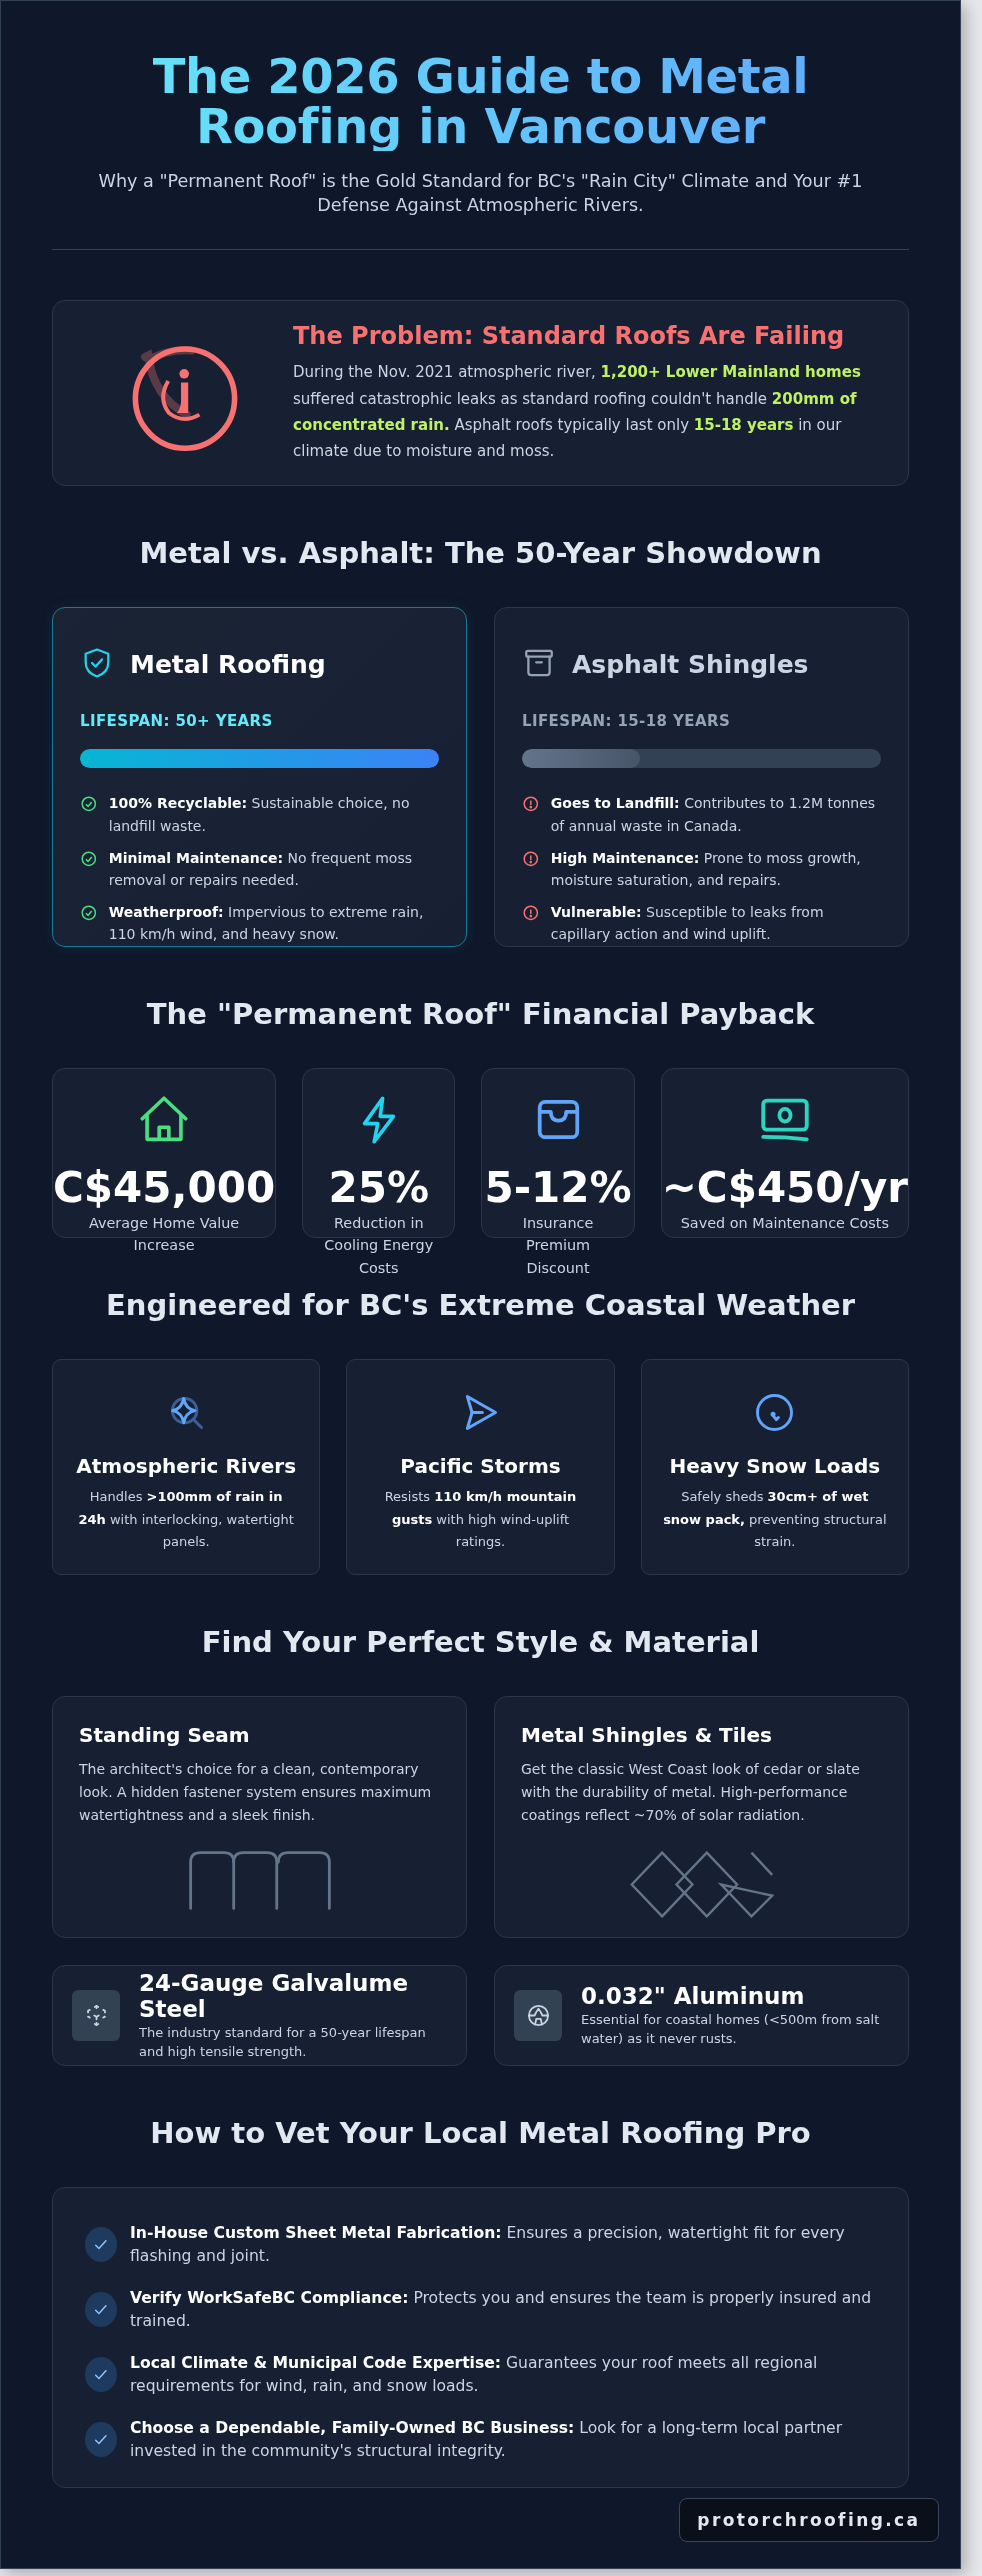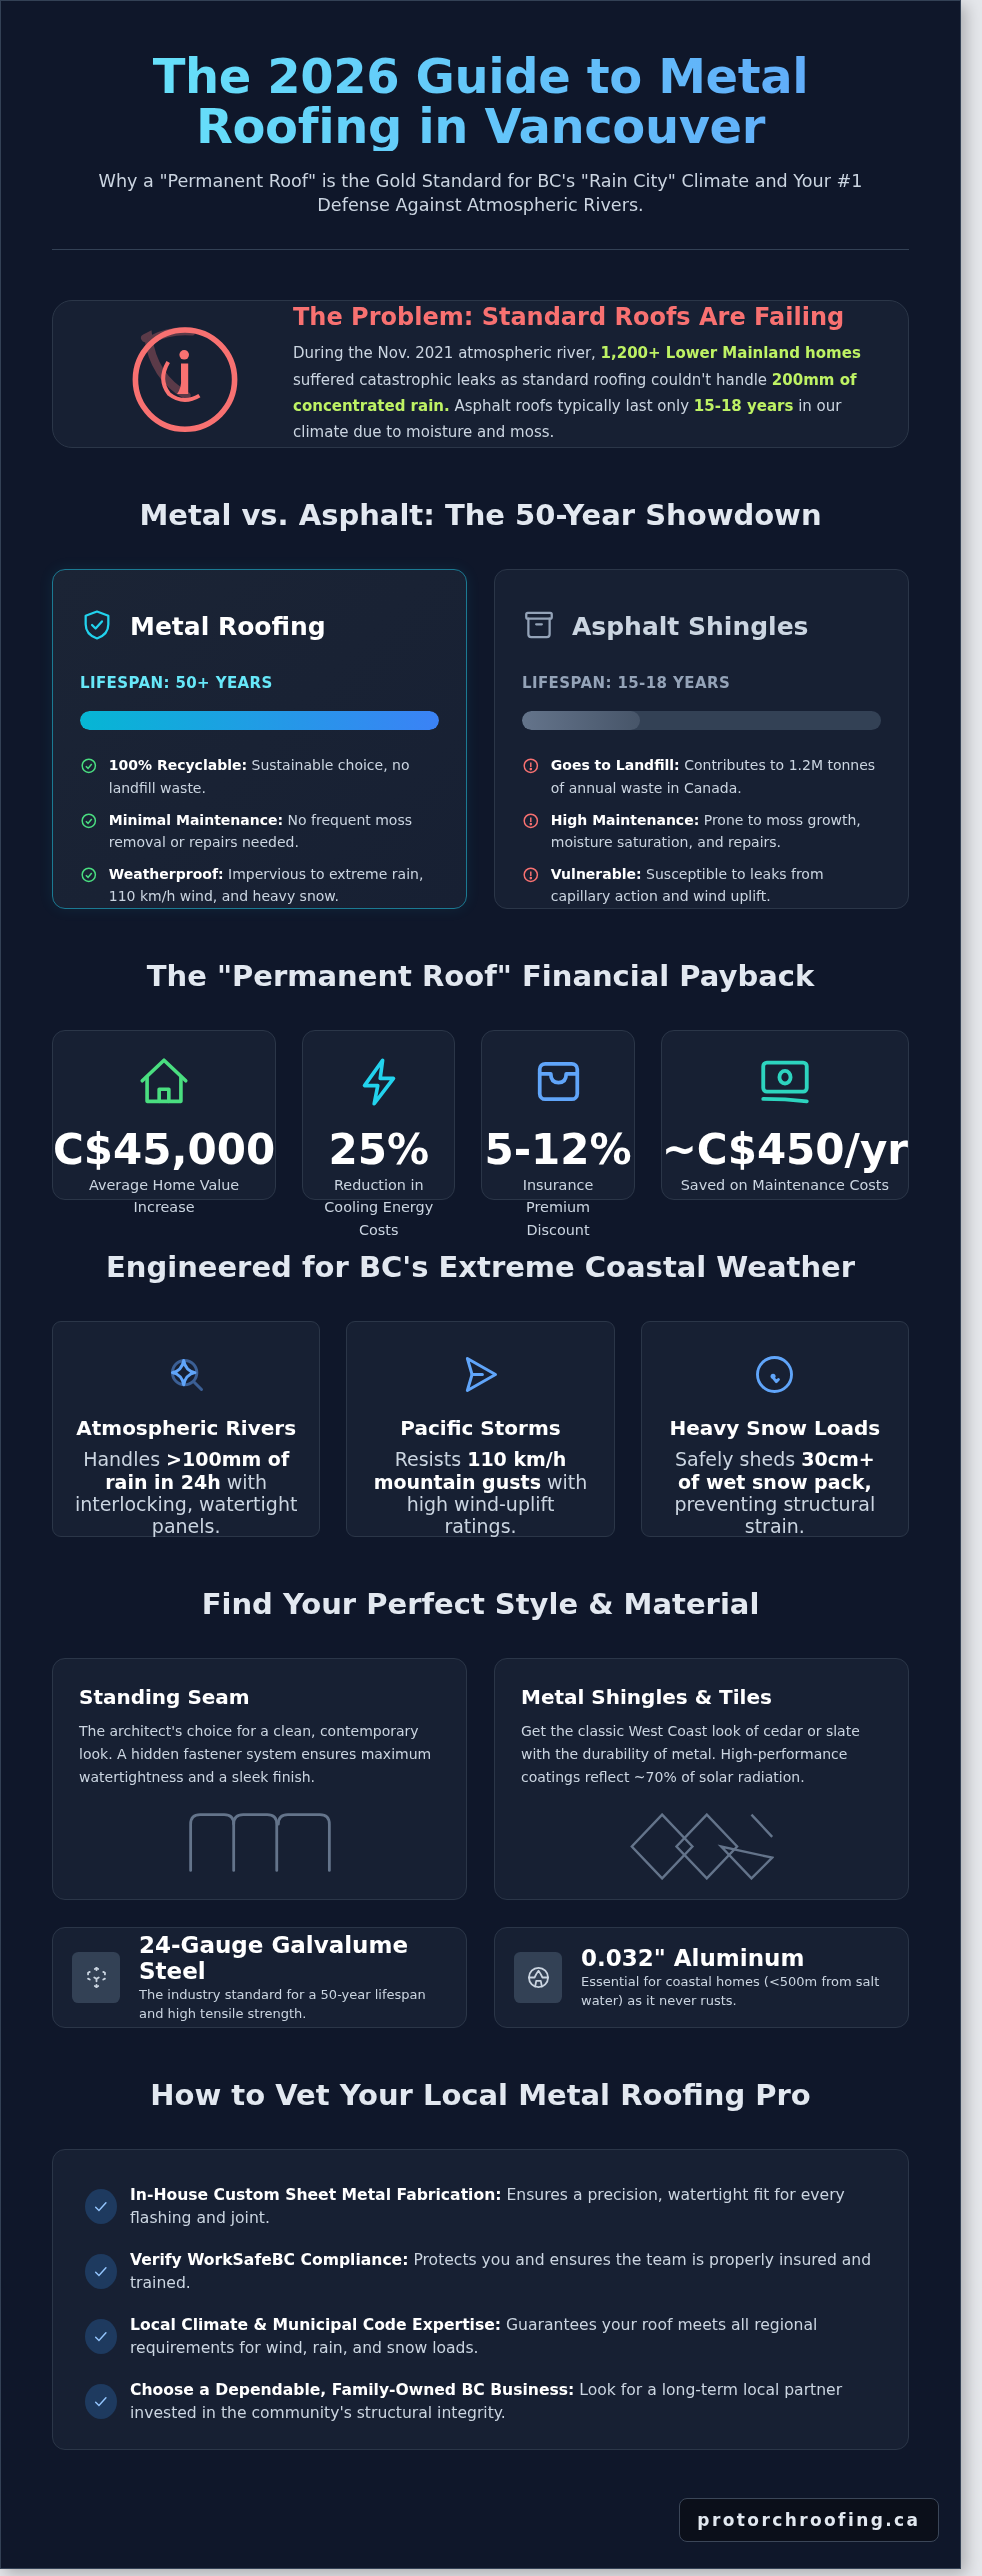--- a/index.html
+++ b/index.html
@@ -46,23 +46,22 @@
   }
   .card {
     background: #172033;
     border: 0.8px solid #2b3648;
     border-radius: 13px;
   }
   
   .problem {
     display: flex;
     align-items: center;
-    height: 148px;
+    height: 186px;
     padding: 0 45px 0 64px;
-    border-radius: 20px;
   }
   .problem-icon { width: 128px; flex: 0 0 128px; display:flex; justify-content:center; margin-right: 120px; }
   .problem-body { flex: 1; margin-left: -72px; }
   .problem-title { color: #f87171; font-size: 24px; font-weight: bold; margin-bottom: 9.6px; }
   .problem-text { font-size: 15px; line-height: 26.4px; color: #cbd5e1; }
   .problem-text b { color: #bef264; }
 
   .section-title {
     text-align: center;
     font-size: 29px;
@@ -95,21 +94,21 @@
   .stat-card { height: 170px; text-align: center; padding-top: 22.4px; }
   .stat-icon { height: 56px; display:flex; justify-content:center; align-items:center; }
   .stat-value { font-size: 42px; font-weight: bold; color: #ffffff; margin-top: 17.6px; line-height: 45px; white-space: nowrap; }
   .stat-label { font-size: 14.4px; line-height: 22.4px; color: #cbd5e1; margin-top: 1.6px; padding: 0 19px; }
 
   
   .weather { display: grid; grid-template-columns: repeat(3, 1fr); gap: 26px; }
   .w-card { height: 216px; text-align: center; padding: 30px 21px 0; border-radius: 9px; }
   .w-icon { height: 45px; display: flex; justify-content: center; align-items: center; }
   .w-title { font-size: 20px; font-weight: bold; color: #ffffff; margin-top: 19px; }
-  .w-text { font-size: 19px; line-height: 22.4px; color: #cbd5e1; margin-top: 8px; }
+  .w-text { font-size: 13px; line-height: 22.4px; color: #cbd5e1; margin-top: 8px; }
   .w-text b { color: #ffffff; }
 
   
   .styles { display: grid; grid-template-columns: 1fr 1fr; gap: 27px; }
   .style-card { height: 242px; padding: 26px 26px 0; }
   .style-title { font-size: 20px; font-weight: bold; color: #ffffff; }
   .style-text { font-size: 14px; line-height: 23px; color: #cbd5e1; margin-top: 11.2px; }
   .style-graphic { display: flex; justify-content: center; margin-top: 24px; }
   .materials { display: grid; grid-template-columns: 1fr 1fr; gap: 27px; margin-top: 27px; }
   .mat-card { height: 101px; display: flex; align-items: center; padding: 0 19px; gap: 19px; }

